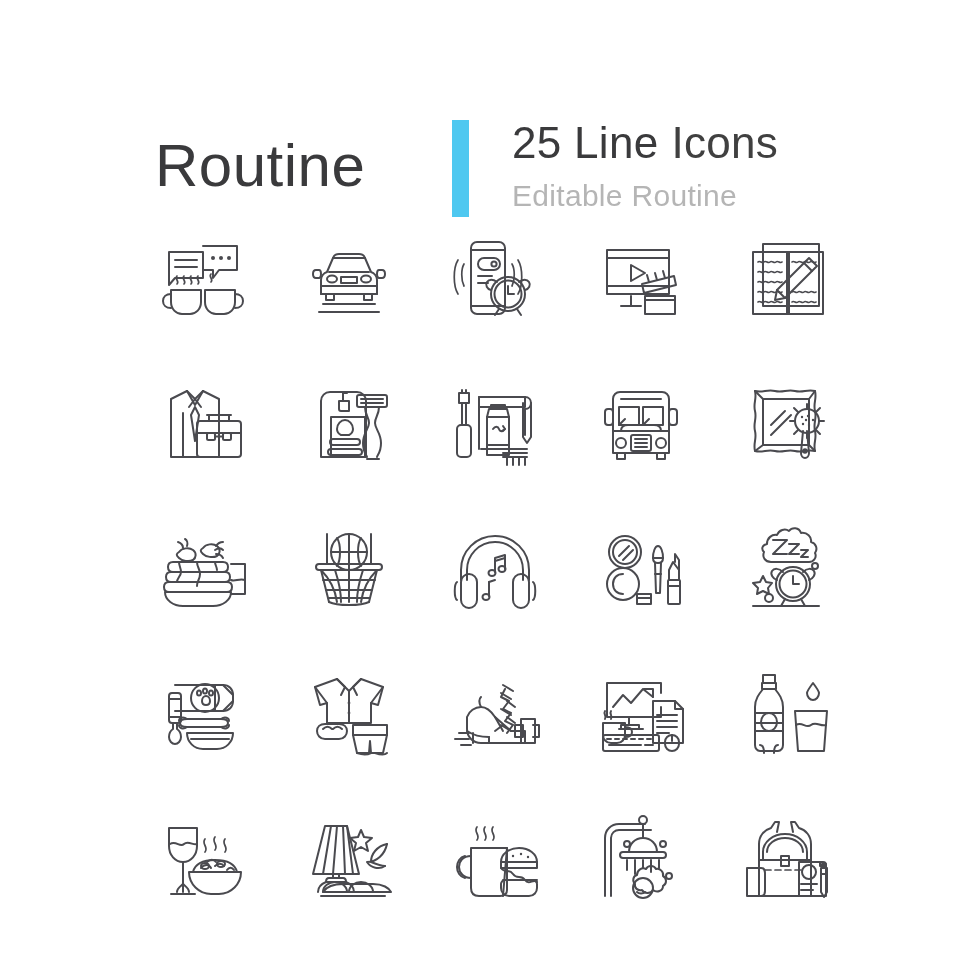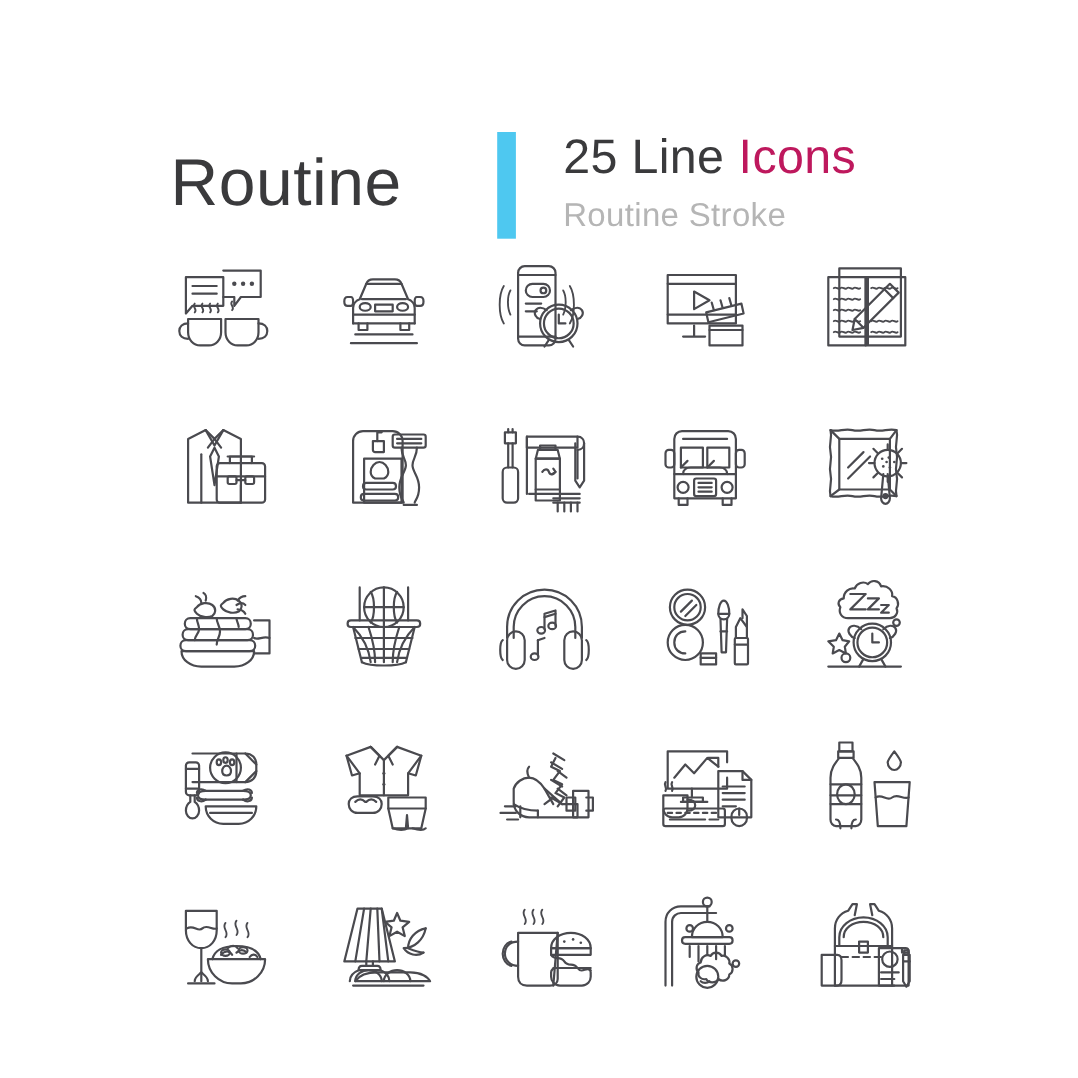--- a/index.html
+++ b/index.html
@@ -25,21 +25,21 @@
   .divider{
     position:absolute;left:452px;top:97px;width:17px;height:97px;
     background:#4ec8f0;
   }
   .sub-main{
     position:absolute;left:512px;top:95px;height:58px;
     display:flex;align-items:flex-start;
     font-size:44px;font-weight:400;color:#3a3a3c;
     letter-spacing:0.3px;white-space:nowrap;
   }
-  .sub-main .muted{color:#be185d;margin-left:13px;}
+  .sub-main .muted{color:#404040;margin-left:13px;}
   .sub-second{
     position:absolute;left:512px;top:152px;height:42px;
     display:flex;align-items:center;
     font-size:30px;font-weight:400;color:#b5b5b5;
     letter-spacing:0.3px;white-space:nowrap;
   }
 
   
   .grid{
     position:absolute;left:130px;top:205px;
@@ -71,21 +71,21 @@
   <div class="header">
     <div class="title">Routine</div>
 
     <div class="divider"></div>
 
     <div class="sub-main">
       <span>25 Line</span>
       <span class="muted">Icons</span>
     </div>
 
-    <div class="sub-second">Routine Stroke</div>
+    <div class="sub-second">Editable Routine</div>
   </div>
 
   <div class="grid">
 
     <div class="cell">
       <svg width="100" height="100" viewBox="0 0 100 100">
         <g class="st">
           <path d="M16 24h34v26H22l-6 7v-7h0z"></path>
           <path d="M50 18h34v24H66l-6 8v-8h-10"></path>
           <path d="M22 32h22M22 39h22"></path>

